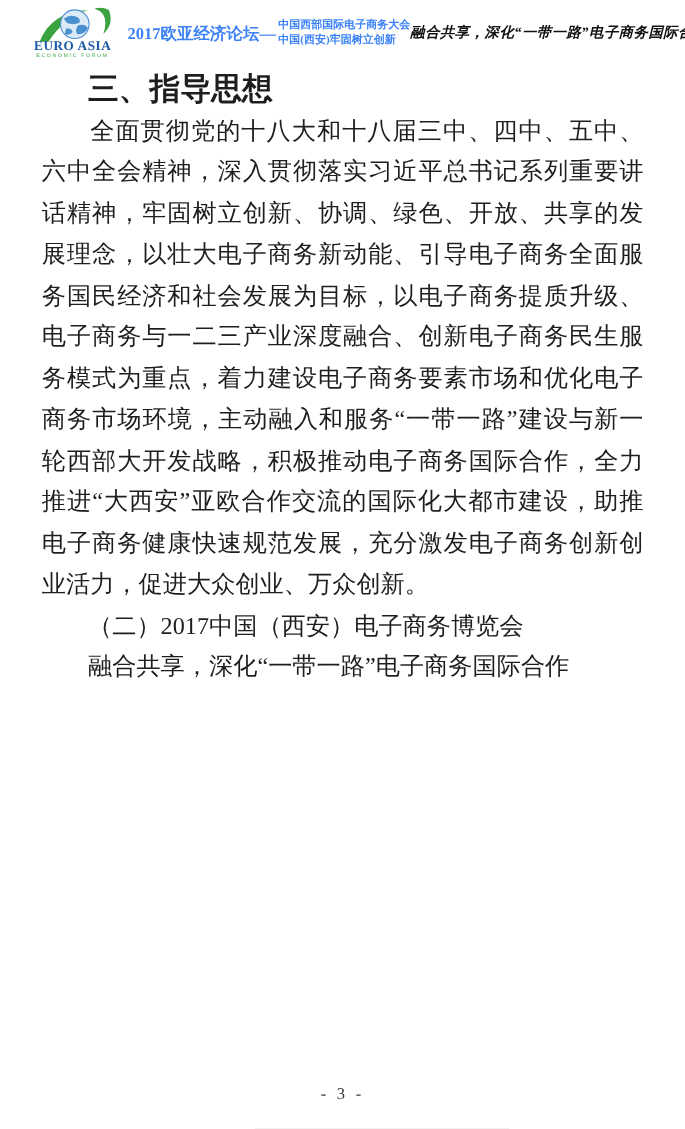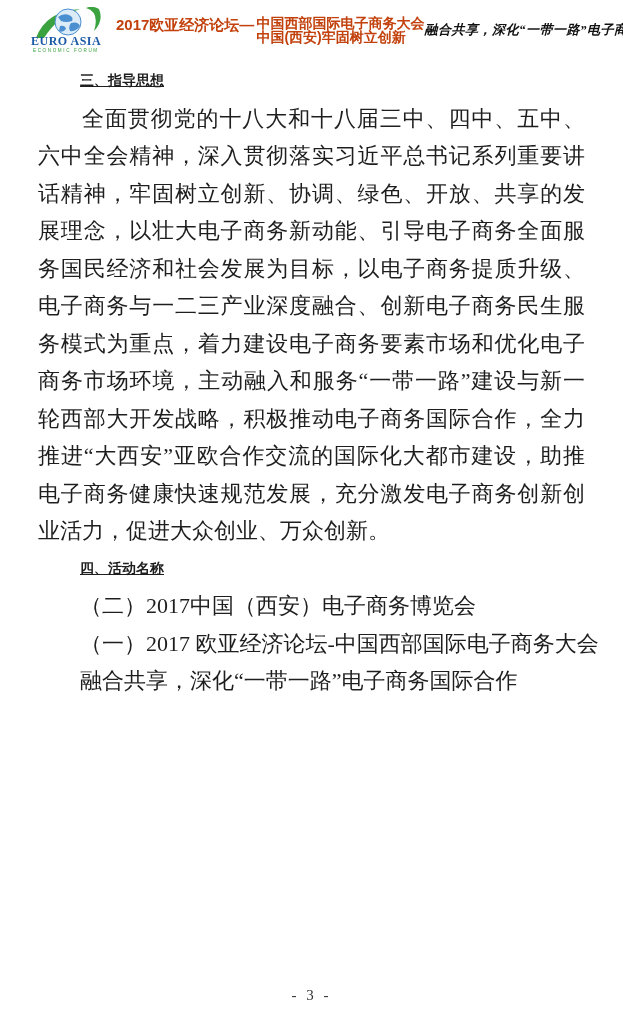--- a/index.html
+++ b/index.html
@@ -17,29 +17,29 @@
   
   .header {
     display: flex;
     align-items: center;
     height: 54px;
     padding: 6px 30px 0 30px;
   }
   .logo { width: 82px; height: 46px; flex: 0 0 auto; }
   .title-group {
     display: flex;
-    align-items: flex-start;
+    align-items: center;
     margin-left: 4px;
-    font-family: Liberation Sans, sans-serif;
+    font-family: Liberation Serif, serif;
     font-weight: bold;
-    color: #c2410c;
+    color: #3b82f6;
     white-space: nowrap;
   }
   .title-prefix { font-size: 15px; }
-  .title-stack { font-size: 14px; line-height: 14px; text-align: left; margin-left: 2px; }
+  .title-stack { font-size: 10px; line-height: 14px; text-align: left; margin-left: 2px; }
   .slogan {
     margin-left: auto;
     font-size: 13px;
     font-weight: bold;
     font-style: italic;
     letter-spacing: 0.5px;
     color: #111;
     white-space: nowrap;
     font-family: "Liberation Serif", "DejaVu Serif", serif;
   }
@@ -50,22 +50,21 @@
     line-height: 37.5px;
     text-align: justify;
     text-justify: inter-character;
   }
   .para { text-align: justify; }
   .para.indent { text-indent: 2em; }
   .heading {
     font-weight: bold;
     padding-left: 42px;
     font-family: "Liberation Sans", "DejaVu Sans", sans-serif;
-    font-size: 14px;
-    text-decoration: underline;
+    font-size: 28px;
   }
   .list-line { padding-left: 42px; white-space: nowrap; }
   .list-line.sub { padding-left: 105px; }
   .list-line.theme { padding-left: 42px; }
   .list-line.theme2 { padding-left: 50px; }
   
   .footer {
     position: absolute;
     bottom: 22px;
     left: 0;
@@ -106,23 +105,21 @@
 
     <div class="slogan">融合共享，深化“一带一路”电子商务国际合作</div>
   </div>
 
   <div class="content">
 
 
     <div class="heading">三、指导思想</div>
     <div class="para indent">全面贯彻党的十八大和十八届三中、四中、五中、六中全会精神，深入贯彻落实习近平总书记系列重要讲话精神，牢固树立创新、协调、绿色、开放、共享的发展理念，以壮大电子商务新动能、引导电子商务全面服务国民经济和社会发展为目标，以电子商务提质升级、电子商务与一二三产业深度融合、创新电子商务民生服务模式为重点，着力建设电子商务要素市场和优化电子商务市场环境，主动融入和服务“一带一路”建设与新一轮西部大开发战略，积极推动电子商务国际合作，全力推进“大西安”亚欧合作交流的国际化大都市建设，助推电子商务健康快速规范发展，充分激发电子商务创新创业活力，促进大众创业、万众创新。</div>
 
-    <div class="heading">四、活动名称</div>
     <div class="list-line">（二）2017中国（西安）电子商务博览会</div>
 
-    <div class="list-line theme">（一）2017 欧亚经济论坛-中国西部国际电子商务大会</div>
     <div class="list-line theme">融合共享，深化“一带一路”电子商务国际合作</div>
 
   </div>
 
   <div class="footer">- 3 -</div>
 
 </div>
 
 </body></html>

